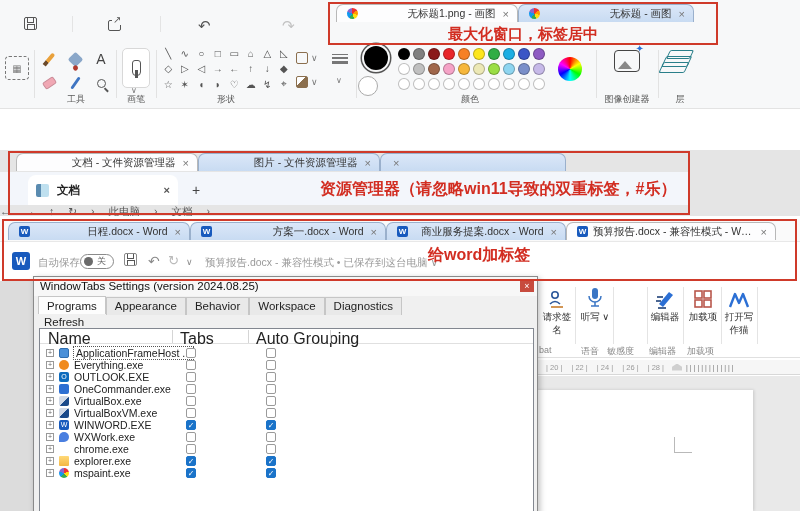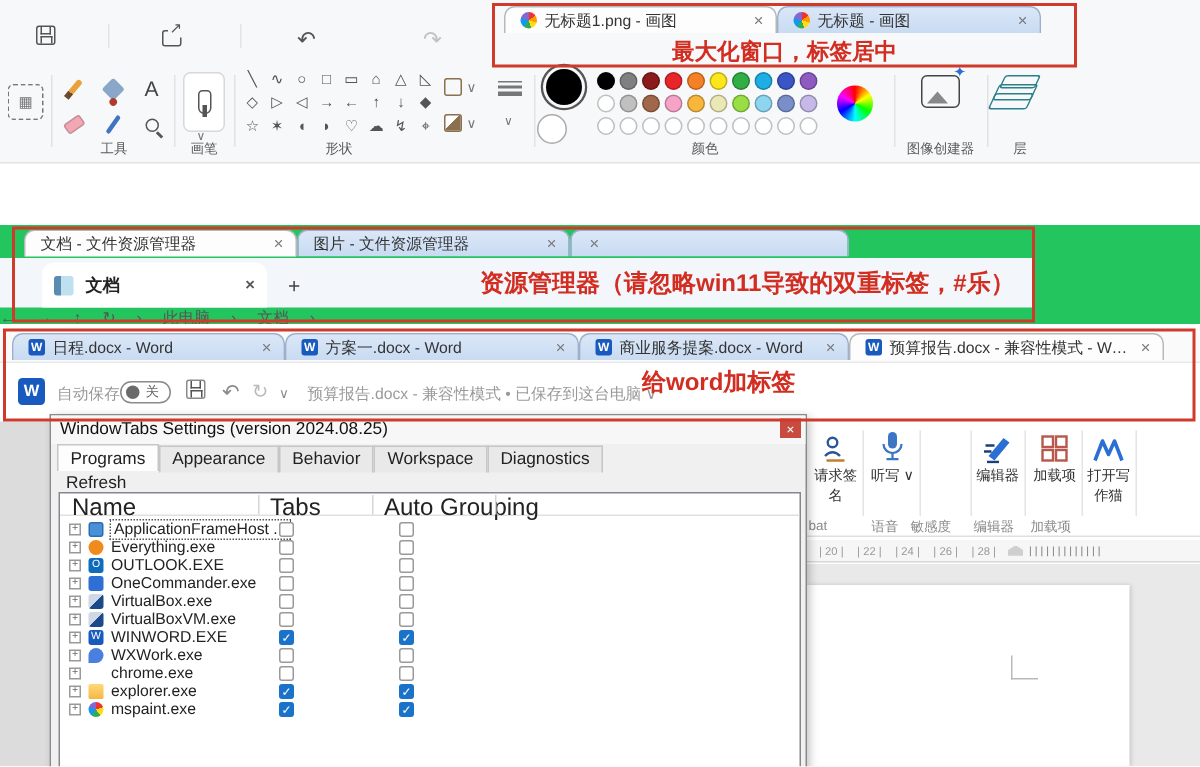--- a/index.html
+++ b/index.html
@@ -8,21 +8,21 @@
   .abs{position:absolute;}
   .red-rect{position:absolute;border:2px solid #cf3a2a;pointer-events:none;z-index:60;}
   .annot{position:absolute;color:#d22d21;font-weight:600;z-index:61;white-space:nowrap;}
 
   
   .wt-tabrow{position:absolute;display:flex;align-items:flex-end;}
   .wt-tab{height:18px;display:flex;align-items:center;gap:5px;padding:0 6px 0 10px;
     border:1px solid #9ab0cc;border-bottom:none;border-radius:7px 7px 0 0;
     background:linear-gradient(#dbe7f8,#c8dbf2);font-size:10.5px;color:#333;position:relative;}
   .wt-tab.active{background:#fdfdfe;border-color:#b8b8b8;z-index:2;}
-  .wt-tab .lbl{flex:1;overflow:hidden;white-space:nowrap;text-overflow:ellipsis;}
+  .wt-tab .lbl{flex:1;overflow:hidden;white-space:nowrap;text-overflow:ellipsis;text-align:right;}
   .wt-tab .x{color:#777;font-size:11px;padding:0 2px;cursor:pointer;}
   .tab-ico{width:11px;height:11px;border-radius:3px;flex:none;}
   .paint-logo{border-radius:50%;background:conic-gradient(#e33 0 15%,#f90 0 30%,#fd1 0 45%,#3a5 0 60%,#19e 0 80%,#86c 0 100%);}
   .w-ico{background:#185abd;color:#fff;font-size:8px;font-weight:bold;display:flex;align-items:center;justify-content:center;border-radius:2px;}
 
   
   #paint{position:absolute;left:0;top:0;width:800px;height:148px;background:#f7f8f9;}
   #paint-canvas{position:absolute;left:0;top:108px;width:800px;height:40px;background:#fff;border-top:1px solid #e3e3e3;}
   .qa{position:absolute;top:17px;color:#555;font-size:13px;}
   .qa-sep{position:absolute;top:16px;width:1px;height:16px;background:#e4e4e4;}
@@ -59,21 +59,21 @@
     background:conic-gradient(#f00,#ff0,#0f0,#0ff,#00f,#f0f,#f00);}
   .imgc{position:absolute;left:614px;top:50px;width:26px;height:22px;border:1.6px solid #444;border-radius:4px;}
   .imgc:before{content:"✦";position:absolute;right:-5px;top:-8px;color:#2b6fd4;font-size:10px;}
   .imgc:after{content:"";position:absolute;left:3px;bottom:2px;width:0;height:0;border-left:7px solid transparent;border-right:7px solid transparent;border-bottom:8px solid #888;}
   .layers-i{position:absolute;left:668px;top:50px;width:24px;height:9px;border:1.6px solid #2a7f8a;border-radius:2px;transform:skewX(-25deg);}
   .layers-i:before,.layers-i:after{content:"";position:absolute;left:-2px;width:24px;height:9px;border:1.6px solid #2a7f8a;border-radius:2px;}
   .layers-i:before{top:5px;} .layers-i:after{top:11px;}
   .sel-i{position:absolute;left:5px;top:56px;width:24px;height:24px;border:1.4px dashed #777;border-radius:4px;display:flex;align-items:center;justify-content:center;color:#777;font-size:10px;}
 
   
-  #explorer{position:absolute;left:0;top:150px;width:800px;height:66px;background:#22c55e;}
+  #explorer{position:absolute;left:0;top:150px;width:800px;height:66px;background:#e5e5e5;}
   #exp-native{position:absolute;left:0;top:22px;width:690px;height:33px;background:#f3f6fb;}
   .native-tab{position:absolute;left:28px;top:3px;width:150px;height:30px;background:#fff;border-radius:8px 8px 0 0;
     display:flex;align-items:center;gap:8px;padding:0 8px;font-size:11.5px;font-weight:600;color:#222;}
   .exp-ico{width:13px;height:13px;border-radius:2px;background:linear-gradient(90deg,#5a8bb0 35%,#bfe0ef 35%);}
   .plus-btn{position:absolute;left:192px;top:10px;font-size:14px;color:#444;}
   #breadcrumb{position:absolute;left:0;top:55px;width:690px;height:11px;overflow:hidden;font-size:10.5px;color:#555;}
   #breadcrumb span{margin-right:14px;}
 
   
   #wordsec{position:absolute;left:0;top:219px;width:800px;height:62px;background:#fafafa;}

